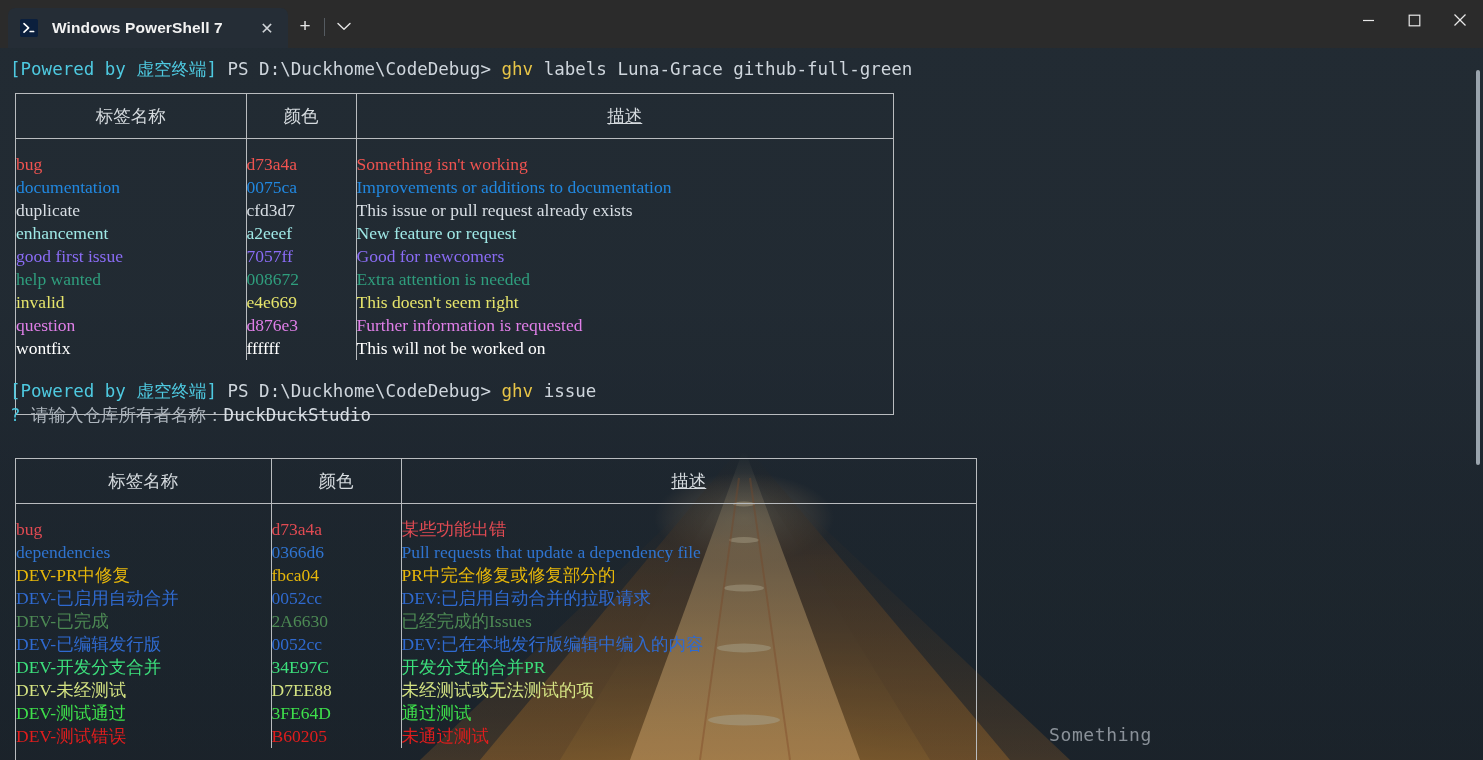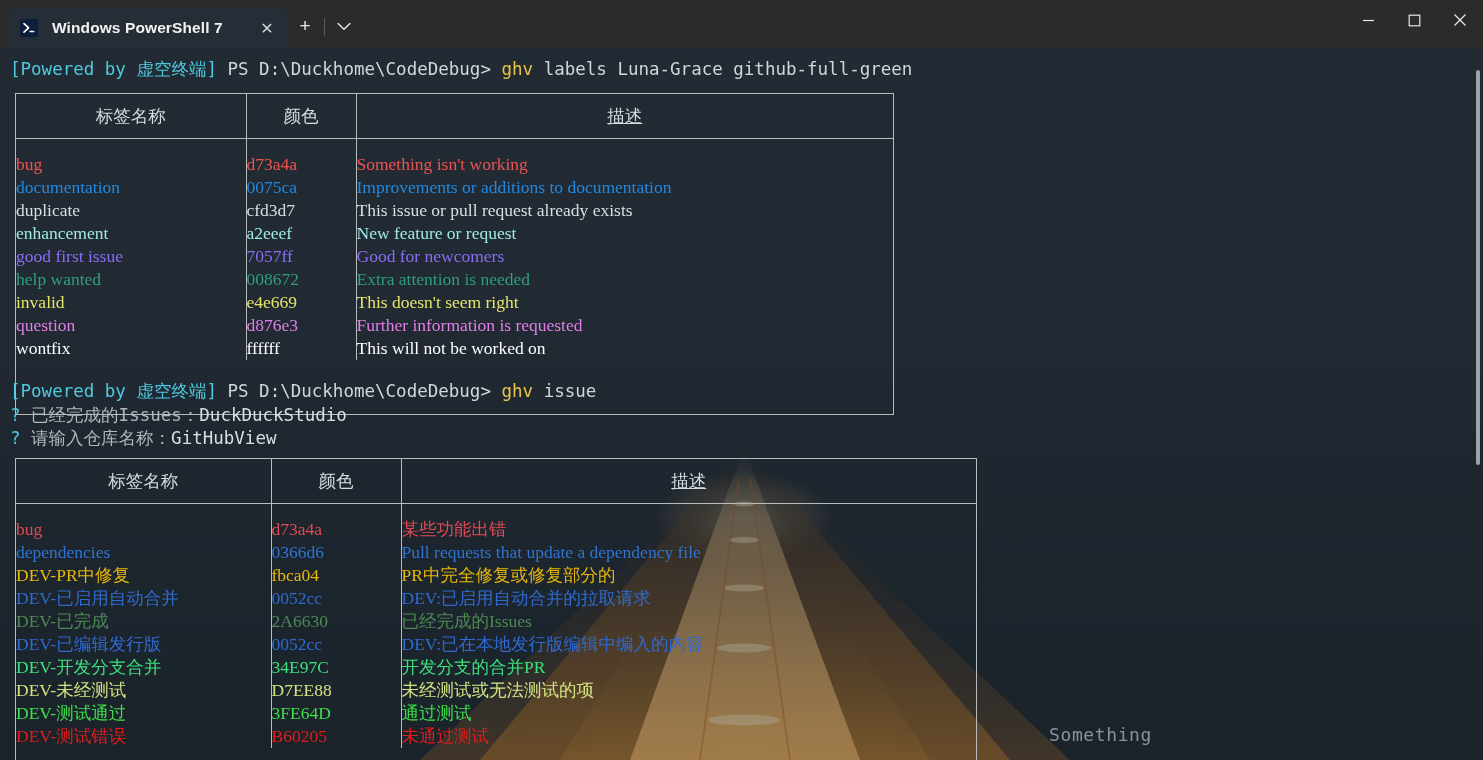--- a/index.html
+++ b/index.html
@@ -320,22 +320,21 @@
               <td><span class="cell-lines" id="t1-names" style="padding-top:14px"><span class="r" style="color: rgb(239, 83, 80);">bug</span><span class="r" style="color: rgb(33, 136, 224);">documentation</span><span class="r" style="color: rgb(216, 222, 228);">duplicate</span><span class="r" style="color: rgb(159, 232, 230);">enhancement</span><span class="r" style="color: rgb(138, 108, 245);">good first issue</span><span class="r" style="color: rgb(47, 158, 125);">help wanted</span><span class="r" style="color: rgb(229, 228, 107);">invalid</span><span class="r" style="color: rgb(224, 127, 232);">question</span><span class="r" style="color: rgb(255, 255, 255);">wontfix</span></span></td>
               <td><span class="cell-lines" id="t1-colors" style="padding-top:14px"><span class="r" style="color: rgb(239, 83, 80);">d73a4a</span><span class="r" style="color: rgb(33, 136, 224);">0075ca</span><span class="r" style="color: rgb(216, 222, 228);">cfd3d7</span><span class="r" style="color: rgb(159, 232, 230);">a2eeef</span><span class="r" style="color: rgb(138, 108, 245);">7057ff</span><span class="r" style="color: rgb(47, 158, 125);">008672</span><span class="r" style="color: rgb(229, 228, 107);">e4e669</span><span class="r" style="color: rgb(224, 127, 232);">d876e3</span><span class="r" style="color: rgb(255, 255, 255);">ffffff</span></span></td>
               <td><span class="cell-lines" id="t1-descs" style="padding-top:14px"><span class="r" style="color: rgb(239, 83, 80);">Something isn't working</span><span class="r" style="color: rgb(33, 136, 224);">Improvements or additions to documentation</span><span class="r" style="color: rgb(216, 222, 228);">This issue or pull request already exists</span><span class="r" style="color: rgb(159, 232, 230);">New feature or request</span><span class="r" style="color: rgb(138, 108, 245);">Good for newcomers</span><span class="r" style="color: rgb(47, 158, 125);">Extra attention is needed</span><span class="r" style="color: rgb(229, 228, 107);">This doesn't seem right</span><span class="r" style="color: rgb(224, 127, 232);">Further information is requested</span><span class="r" style="color: rgb(255, 255, 255);">This will not be worked on</span></span></td>
             </tr>
           </tbody>
         </table>
       </div>
 
       <div class="line" style="left:10px; top:332px;"><span class="c-cyan">[Powered by 虚空终端]</span><span class="c-white"> </span><span class="c-grey">PS D:\Duckhome\CodeDebug&gt;</span><span class="c-white"> </span><span class="c-gold">ghv</span><span class="c-white"> </span><span class="c-grey">issue</span></div>
 
-      <div class="line" style="left:10px; top:356px;"><span class="c-cyan">?</span><span class="c-grey" style="color:#aeb6be"> </span><span style="color:#aeb6be">已经完成的Issues：</span><span class="c-white">DuckDuckStudio</span></div>
-      <div class="line" style="left:10px; top:379px;"><span class="c-cyan">?</span><span style="color:#aeb6be"> </span><span style="color:#aeb6be">请输入仓库名称：</span><span class="c-white">GitHubView</span></div>
+      <div class="line" style="left:10px; top:356px;"><span class="c-cyan">?</span><span class="c-grey" style="color:#aeb6be"> </span><span style="color:#aeb6be">请输入仓库所有者名称：</span><span class="c-white">DuckDuckStudio</span></div>
 
       <div class="tbl" style="left:15px; top:410px; width:962px; height:345px;">
         <table>
           <colgroup>
               <col style="width:255px">
               <col style="width:130px">
               <col>
             </colgroup>
           <thead>
             <tr>

